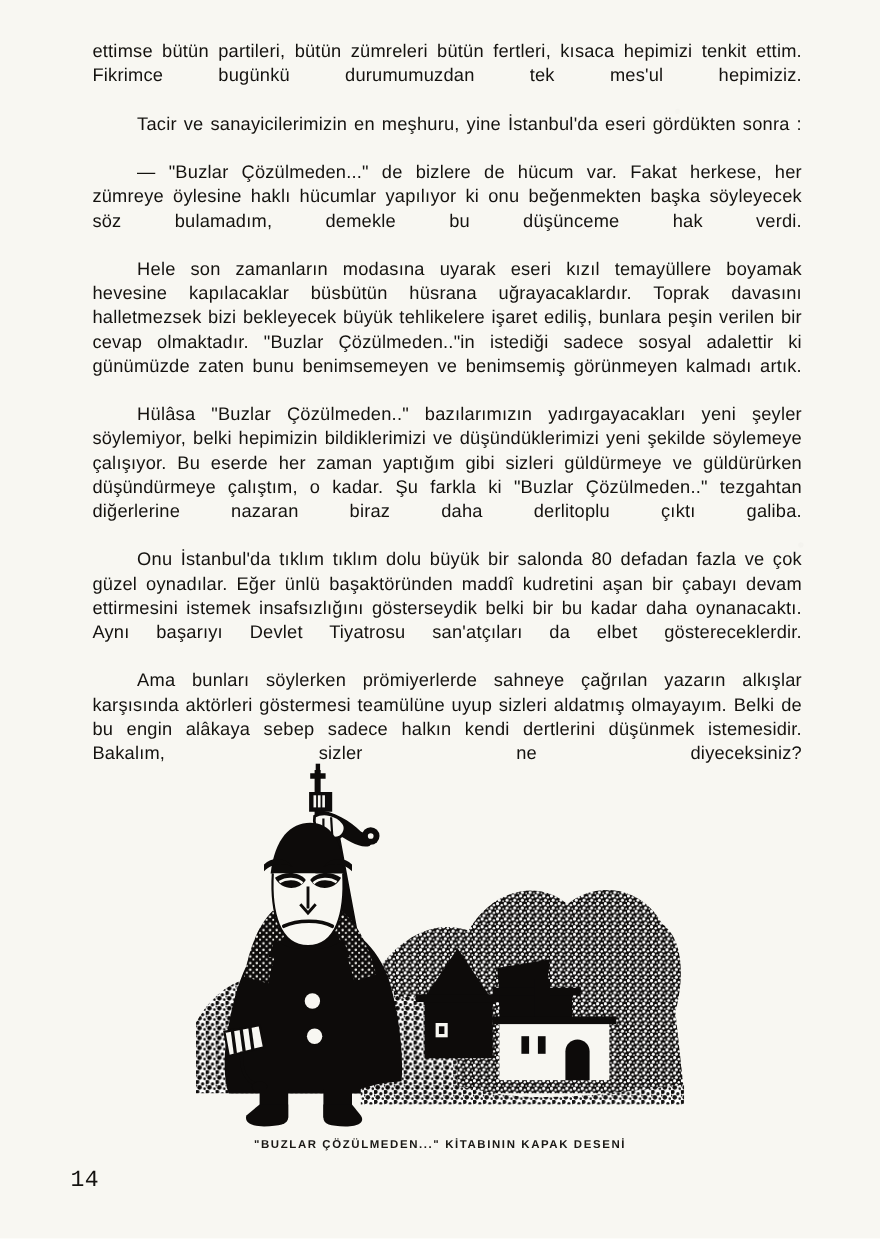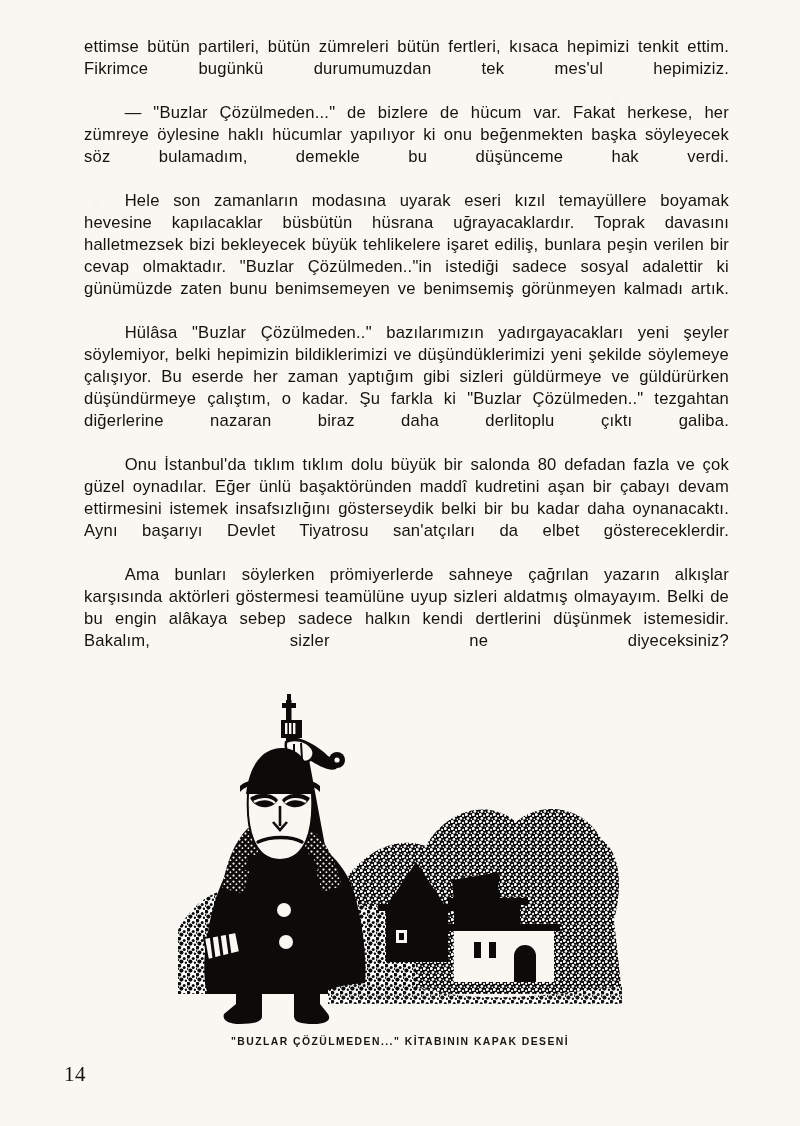--- a/index.html
+++ b/index.html
@@ -79,33 +79,34 @@
     letter-spacing: .14em;
     color: #191714;
     white-space: nowrap;
   }
 
   
   #folio {
     position: absolute;
     left: 64px;
     top: 1062px;
-    font-family: Liberation Serif, serif;
+    font-family: Liberation Mono, monospace;
     font-size: 21px;
     color: #141210;
     letter-spacing: .02em;
   }
 </style>
 </head>
 <body>
 
 <div id="page">
 
   <div id="textblock">
     <p class="para">ettimse bütün partileri, bütün zümreleri bütün  fertleri, kısaca hepimizi tenkit ettim. Fikrimce bugünkü durumumuzdan tek mes'ul hepimiziz.</p>
+    <p class="para indent">Tacir ve sanayicilerimizin en meşhuru, yine İstanbul'da eseri gördükten sonra :</p>
     <p class="para indent">— "Buzlar Çözülmeden..." de bizlere de hücum  var. Fakat herkese, her zümreye öylesine haklı hücumlar yapılıyor ki onu beğenmekten başka söyleyecek söz bulamadım, demekle bu düşünceme hak verdi.</p>
     <p class="para indent">Hele son zamanların modasına uyarak eseri kızıl temayüllere boyamak hevesine kapılacaklar büsbütün hüsrana  uğrayacaklardır. Toprak davasını halletmezsek bizi bekleyecek büyük tehlikelere işaret ediliş, bunlara peşin verilen bir cevap olmaktadır. "Buzlar Çözülmeden.."in istediği sadece sosyal adalettir ki günümüzde zaten bunu benimsemeyen ve benimsemiş görünmeyen kalmadı artık.</p>
     <p class="para indent">Hülâsa "Buzlar Çözülmeden.." bazılarımızın  yadırgayacakları yeni şeyler söylemiyor, belki hepimizin bildiklerimizi ve düşündüklerimizi yeni şekilde söylemeye çalışıyor. Bu eserde her zaman yaptığım gibi sizleri güldürmeye ve güldürürken  düşündürmeye çalıştım, o kadar. Şu farkla ki "Buzlar Çözülmeden.." tezgahtan diğerlerine nazaran biraz daha derlitoplu çıktı galiba.</p>
     <p class="para indent">Onu İstanbul'da tıklım tıklım dolu büyük bir salonda 80 defadan fazla ve çok güzel oynadılar. Eğer ünlü başaktöründen maddî kudretini aşan bir çabayı devam ettirmesini istemek insafsızlığını gösterseydik belki bir bu kadar daha oynanacaktı. Aynı başarıyı Devlet Tiyatrosu san'atçıları da elbet göstereceklerdir.</p>
     <p class="para indent">Ama bunları söylerken prömiyerlerde sahneye çağrılan yazarın alkışlar karşısında aktörleri göstermesi teamülüne uyup sizleri aldatmış olmayayım. Belki de bu engin alâkaya sebep  sadece halkın kendi dertlerini düşünmek istemesidir. Bakalım, sizler ne diyeceksiniz?</p>
   </div>
 
   <div id="figure">
     <svg viewBox="0 0 444 334" xmlns="http://www.w3.org/2000/svg" shape-rendering="geometricPrecision">
       <defs>

